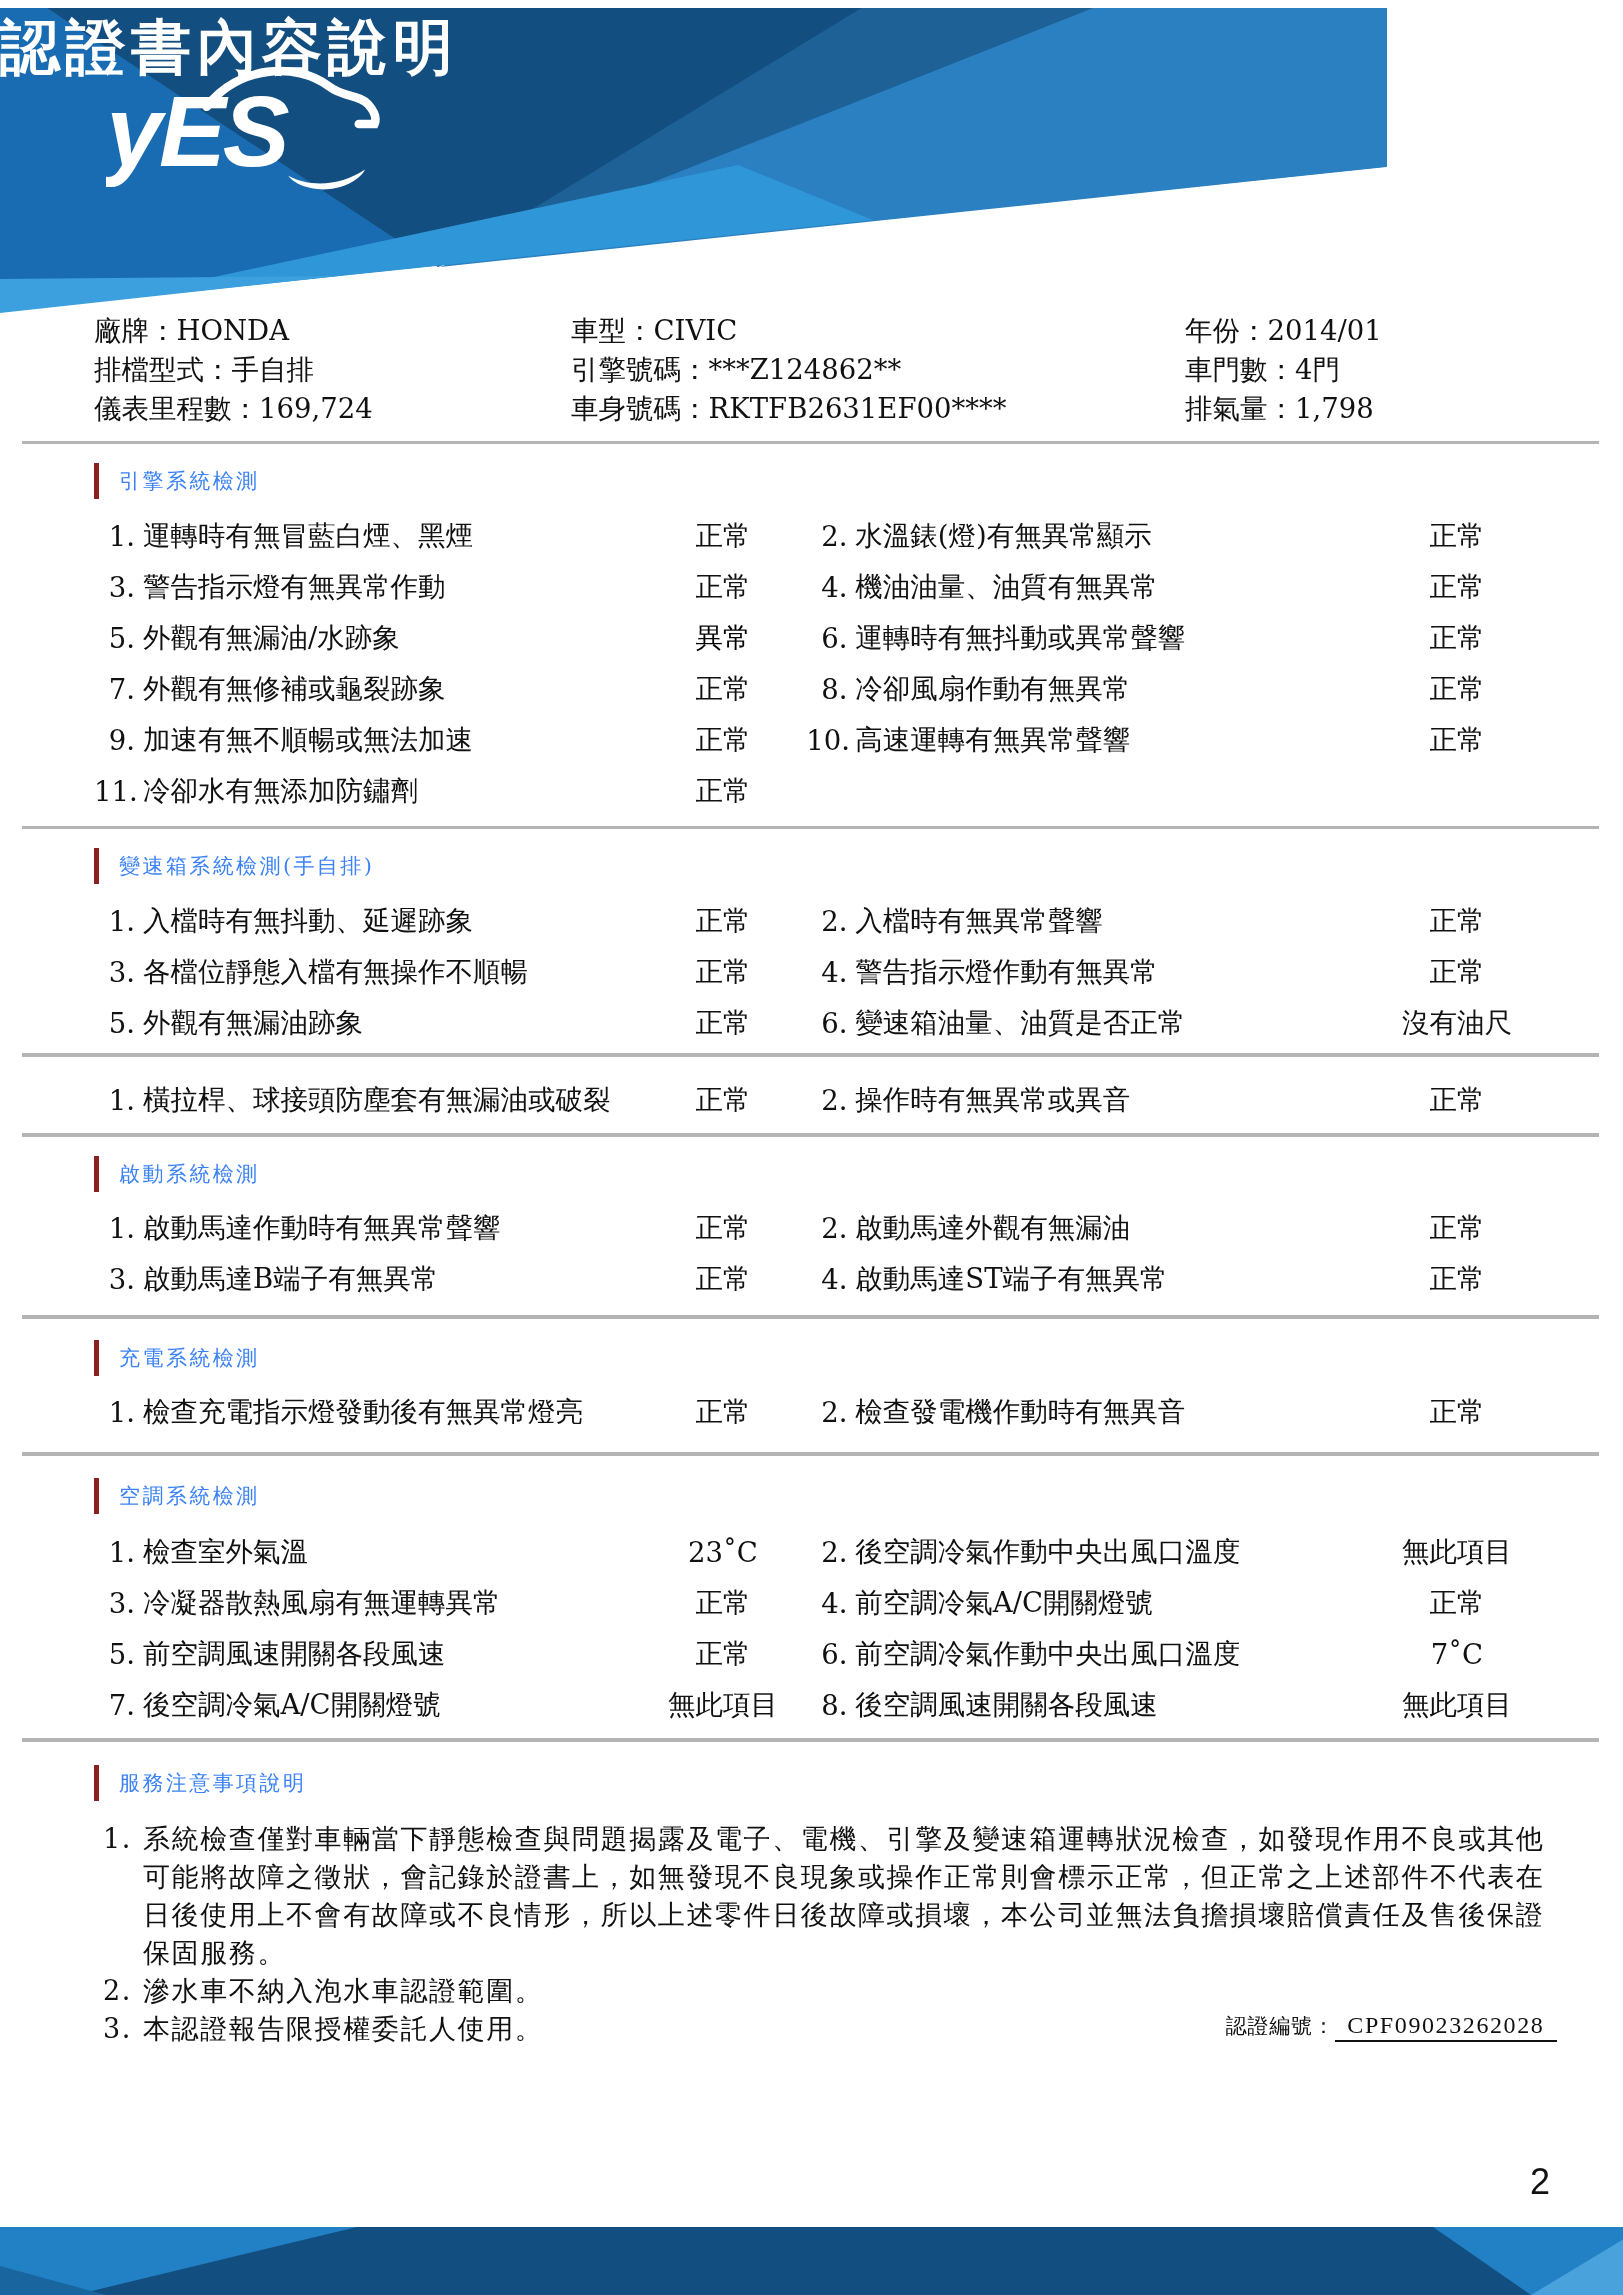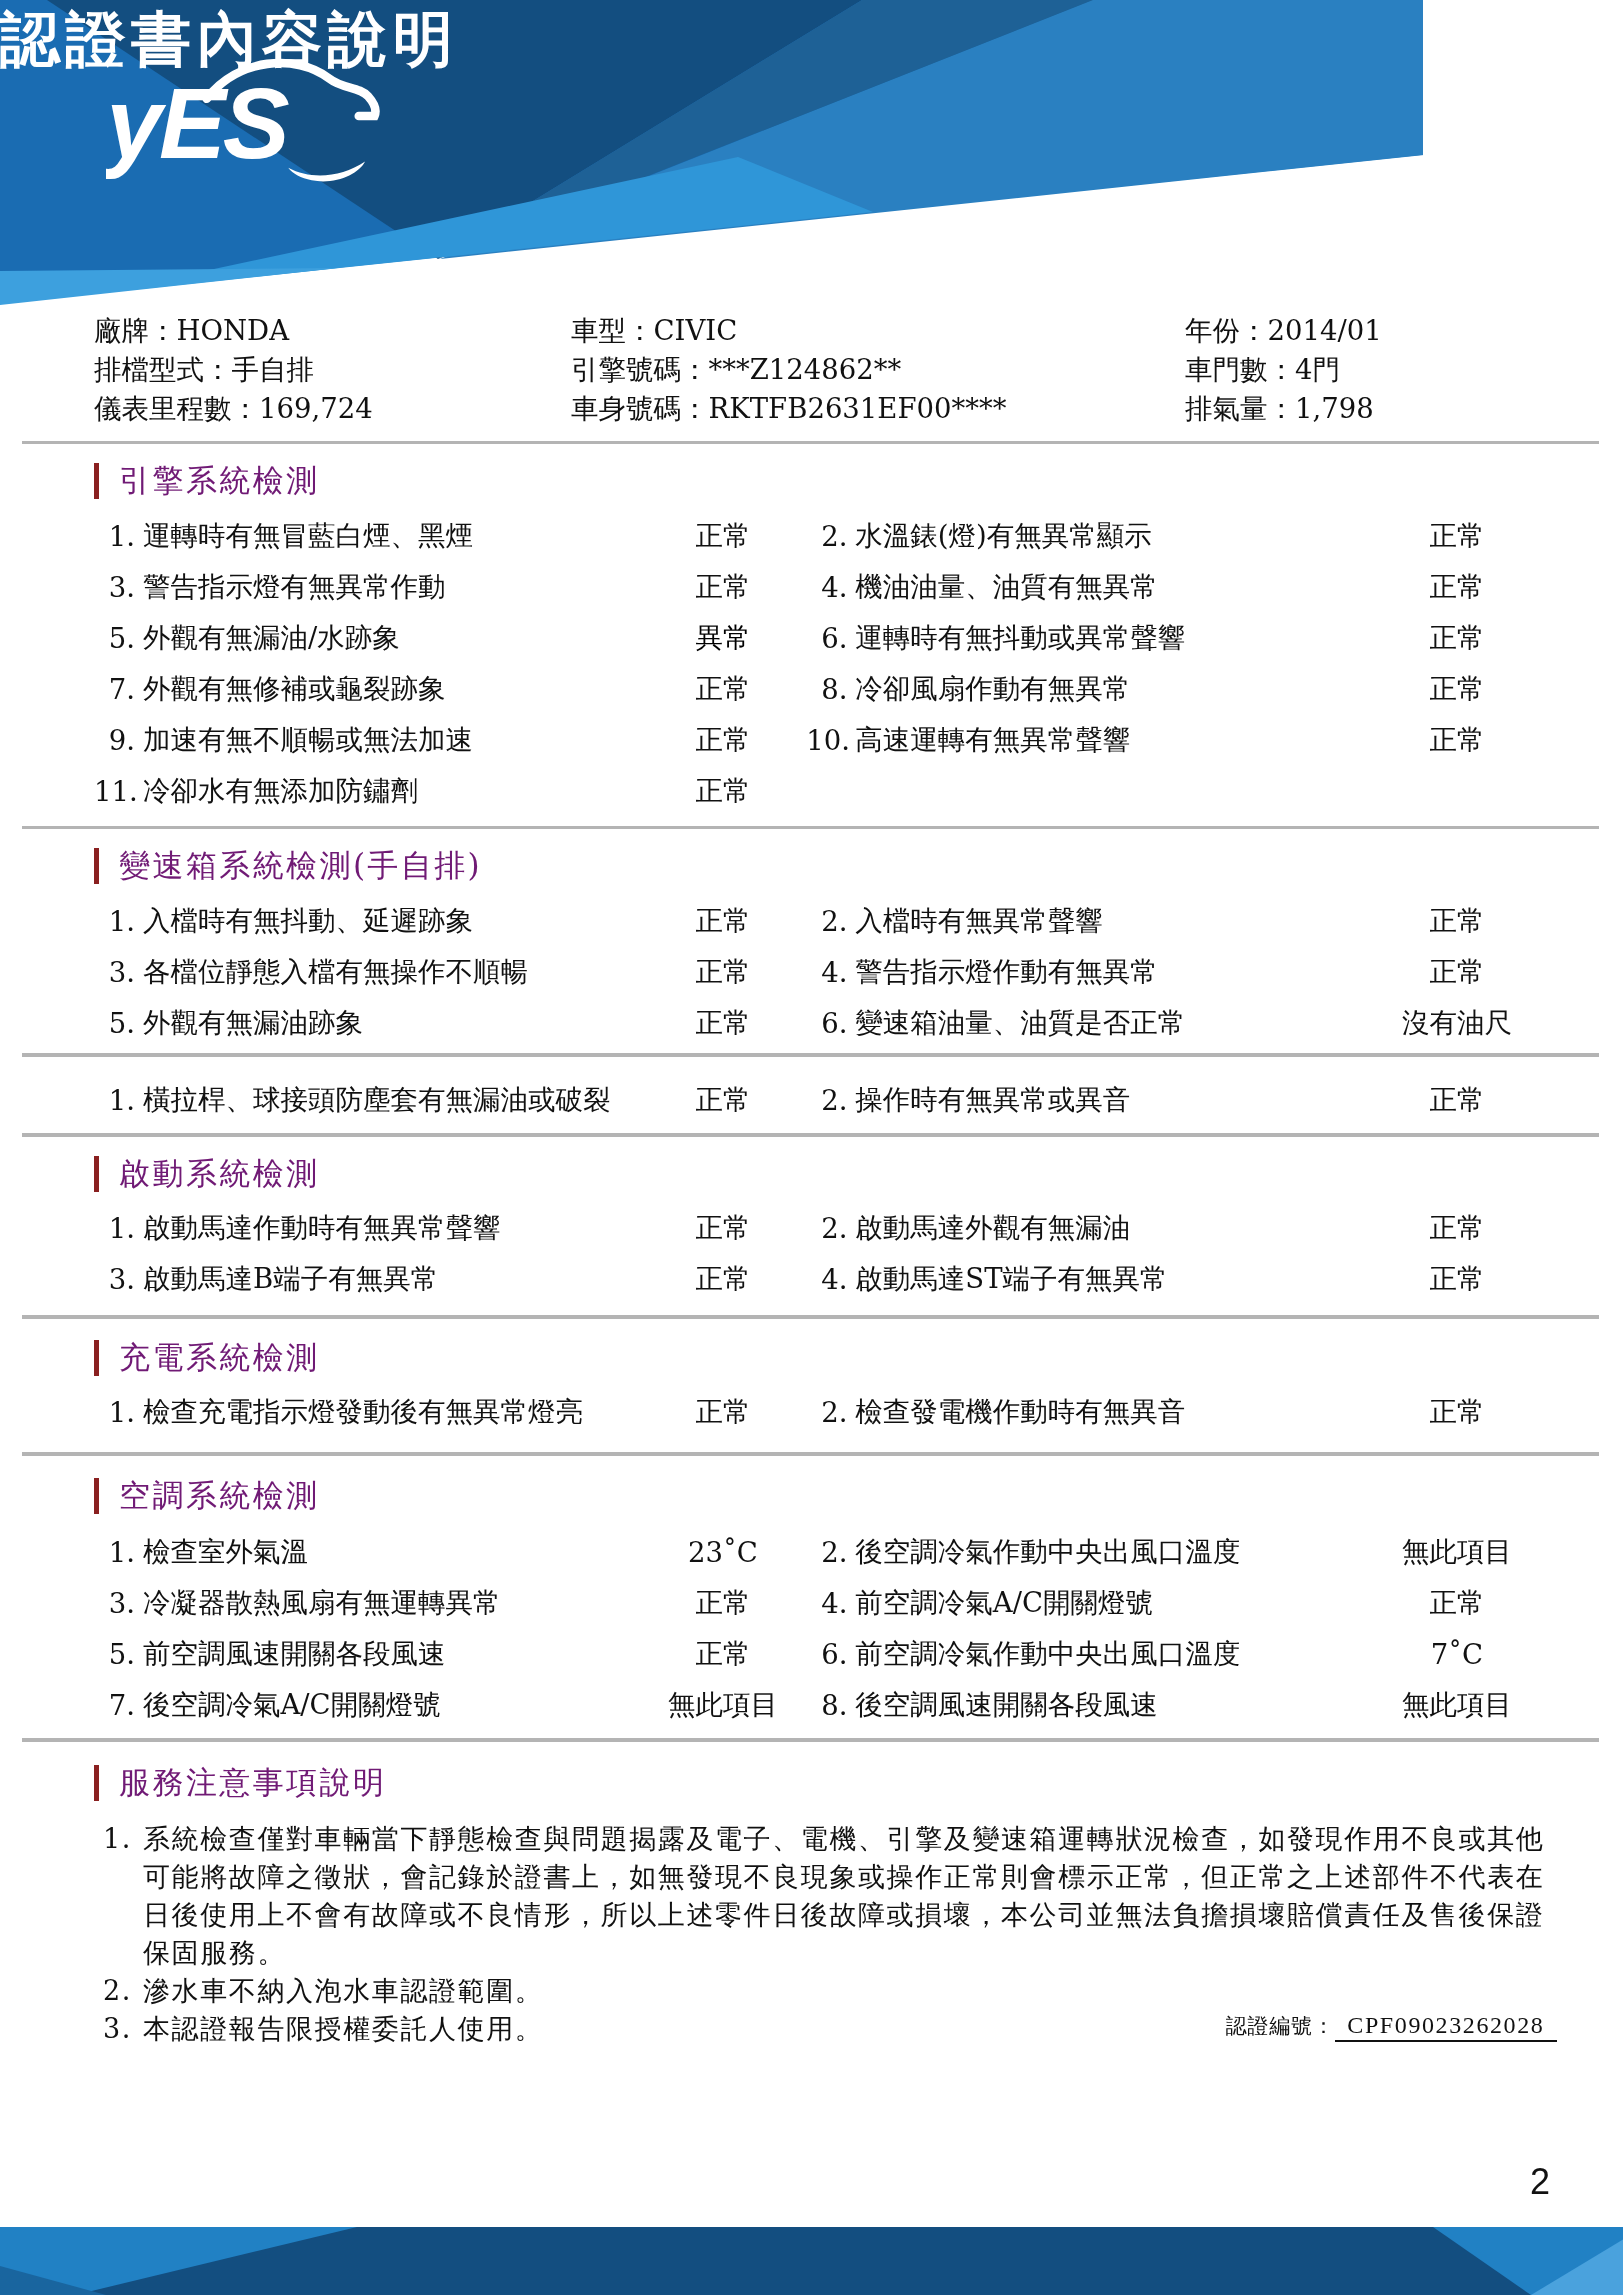--- a/index.html
+++ b/index.html
@@ -1,19 +1,19 @@
 <!DOCTYPE html>
 <html style="font-size:12.6px"><head>
 <meta charset="utf-8">
 <style>
   html,body{margin:0;padding:0;background:#e8e8e8;}
   .page{position:relative;width:1623px;height:2295px;background:#ffffff;overflow:hidden;
         font-family:"DejaVu Serif","Liberation Serif",serif;color:#111;}
   
-  .header-art{position:absolute;top:0;left:0;width:1387px;height:408px;z-index:0;padding-left:36px;}
+  .header-art{position:absolute;top:8px;left:0;width:1387px;height:408px;z-index:0;}
   .header-art div{position:absolute;inset:0;}
   .h-base  {background:#1a6cb2;clip-path:polygon(0 0,1623px 0,1623px 134px,0 303px);}
   .h-right {background:#2a80c1;clip-path:polygon(1092px 0,1623px 0,1623px 134px,440px 259px);}
   .h-navy  {background:#134e80;clip-path:polygon(47px 0,862px 0,438px 259px);}
   .h-mid   {background:#1e6196;clip-path:polygon(862px 0,1093px 0,438px 259px);}
   .h-tri   {background:#2f96d8;clip-path:polygon(738px 157px,102px 293px,873px 212px);}
   .h-wedge {background:#3da0de;clip-path:polygon(0 271px,338px 268px,0 305px);}
   .logo{position:absolute;left:106px;top:47px;width:275px;height:149px;}
   .page-title{position:absolute;left:386px;top:79px;font-family:"Liberation Sans","DejaVu Sans",sans-serif;
         font-size:60px;font-weight:800;color:#fff;letter-spacing:5.5px;white-space:nowrap;}
@@ -24,21 +24,21 @@
   .f-dark  {background:#134e80;clip-path:polygon(357px 0,1433px 0,1531px 68px,75px 68px);}
   .f-light {background:#4aa2dd;clip-path:polygon(1531px 68px,1623px 68px,1623px 12.6px);}
   .f-corner{background:#19659f;clip-path:polygon(0 39px,106px 68px,0 68px);}
   
   .content{position:relative;z-index:1;padding:311px 100px 0 94px;font-size:27.5px;}
   .vinfo{display:grid;grid-template-columns:477px 614px 1fr;grid-auto-rows:39px;align-items:center;}
   .vcell{white-space:nowrap;}
   .sep{height:3.9px;background:#b4b4b4;margin:0 -76px 0 -72px;}
   .sec-title-row{display:flex;align-items:center;height:39px;}
   .bar{width:4.7px;height:36px;background:#8a2020;margin-right:20.4px;flex:none;}
-  .sec-title{font-size:31px;font-weight:400;color:#701a75;letter-spacing:2.4px;margin:0;white-space:nowrap;}
+  .sec-title{font-size:21px;font-weight:400;color:#3b82f6;letter-spacing:2.4px;margin:0;white-space:nowrap;}
   .items{display:grid;grid-template-columns:695px 734px;grid-auto-rows:51px;}
   .item{display:grid;grid-template-columns:49px 1fr 132px;align-items:center;}
   .item:nth-child(even){padding-left:17.3px;}
   .num{text-align:right;padding-right:7.9px;}
   .label{white-space:nowrap;overflow:hidden;}
   .status{text-align:center;white-space:nowrap;}
   .status.abnormal{color:#000000;}
   
   .notes-wrap{margin-right:-41px;}
   .notes-list{margin-top:17.3px;font-size:27px;line-height:38px;letter-spacing:1.6px;}

